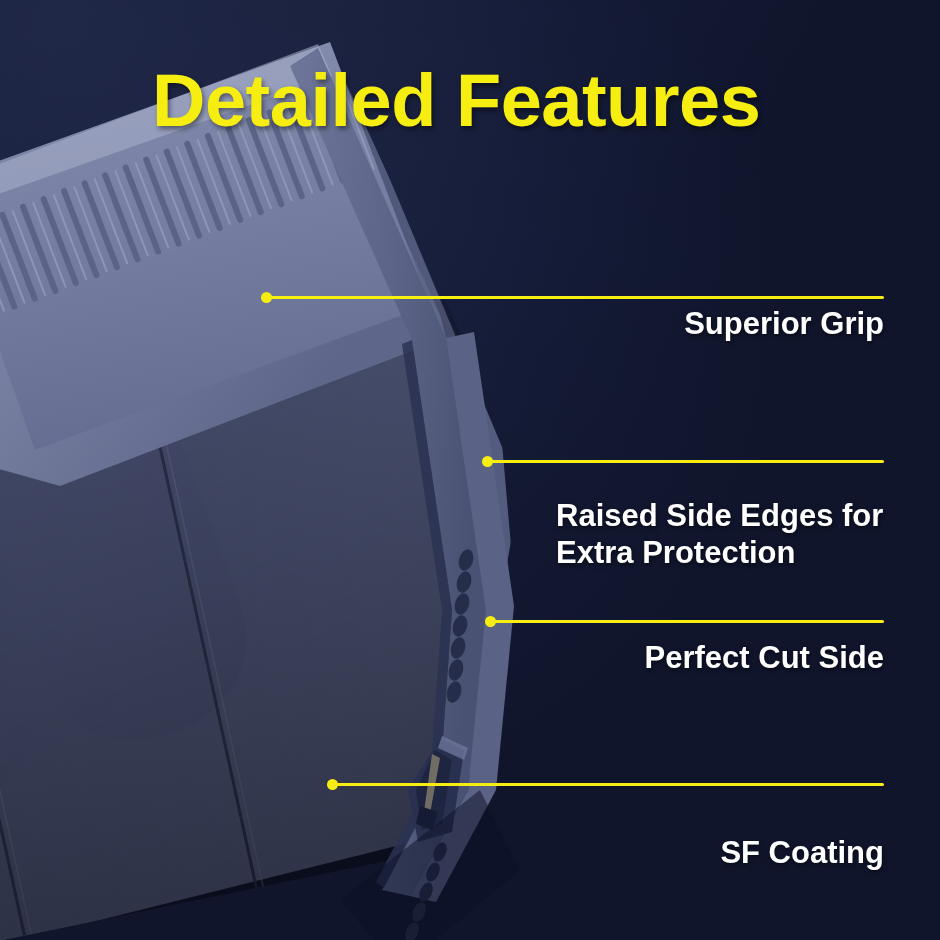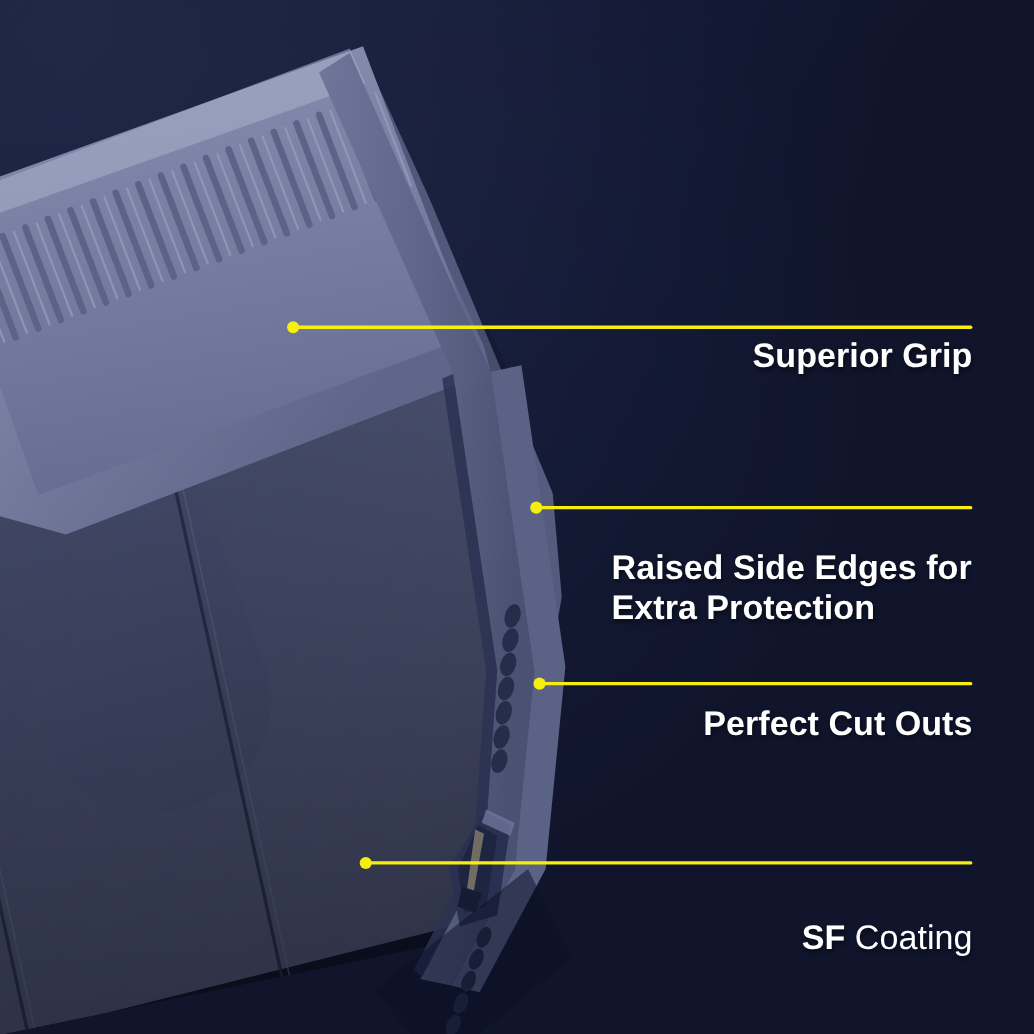--- a/index.html
+++ b/index.html
@@ -73,21 +73,21 @@
     position: absolute;
     color: #ffffff;
     font-weight: bold;
     font-size: 31px;
     line-height: 1.18;
     text-shadow: 1px 2px 4px rgba(0,0,0,0.55);
     white-space: pre-line;
   }
   .label.right { text-align: right; }
   .label.left  { text-align: left; }
-  .label .light { font-weight: normal; }
+  .label .light { font-weight: bold; }
 </style>
 </head>
 <body>
 
 <div id="stage">
 
   <div class="vignette"></div>
   <div class="vignette2"></div>
 
   <div class="product">
@@ -298,40 +298,41 @@
 
       <path d="M -80,760 L 420,900 L -80,900 Z" fill="#10152c"></path>
       <path d="M -80,742 L 460,900 L 380,900 L -80,790 Z" fill="#10152c" opacity="0.9"></path>
 
       <path d="M 120,806 L 470,896 L 450,900 L 108,812 Z" fill="#5a6385" opacity="0.35"></path>
 
       <path d="M 700,810 L 840,700 L 880,780 L 760,880 Z" fill="#0b0f24" opacity="0.5"></path>
     </svg>
   </div>
 
+  <div class="title">Detailed Features</div>
 
   <div>
 
     <div class="callout">
       <div class="line" style="left:266px; top:296px; width:618px;"></div>
       <div class="dot" style="left:261px; top:292px;"></div>
       <div class="label right" style="left:484px; top:306px; width:400px;">Superior Grip</div>
     </div>
 
     <div class="callout">
       <div class="line" style="left:487px; top:460px; width:397px;"></div>
       <div class="dot" style="left:482px; top:456px;"></div>
       <div class="label left" style="left:556px; top:498px; width:340px;">Raised Side Edges for
 Extra Protection</div>
     </div>
 
     <div class="callout">
       <div class="line" style="left:490px; top:620px; width:394px;"></div>
       <div class="dot" style="left:485px; top:616px;"></div>
-      <div class="label right" style="left:484px; top:640px; width:400px;">Perfect Cut Outs</div>
+      <div class="label right" style="left:484px; top:640px; width:400px;">Perfect Cut Side</div>
     </div>
 
     <div class="callout">
       <div class="line" style="left:332px; top:783px; width:552px;"></div>
       <div class="dot" style="left:327px; top:779px;"></div>
       <div class="label right" style="left:484px; top:798px; width:400px;">
         <span>SF</span><span class="light" style="white-space:pre;"> Coating</span>
       </div>
     </div>
 

